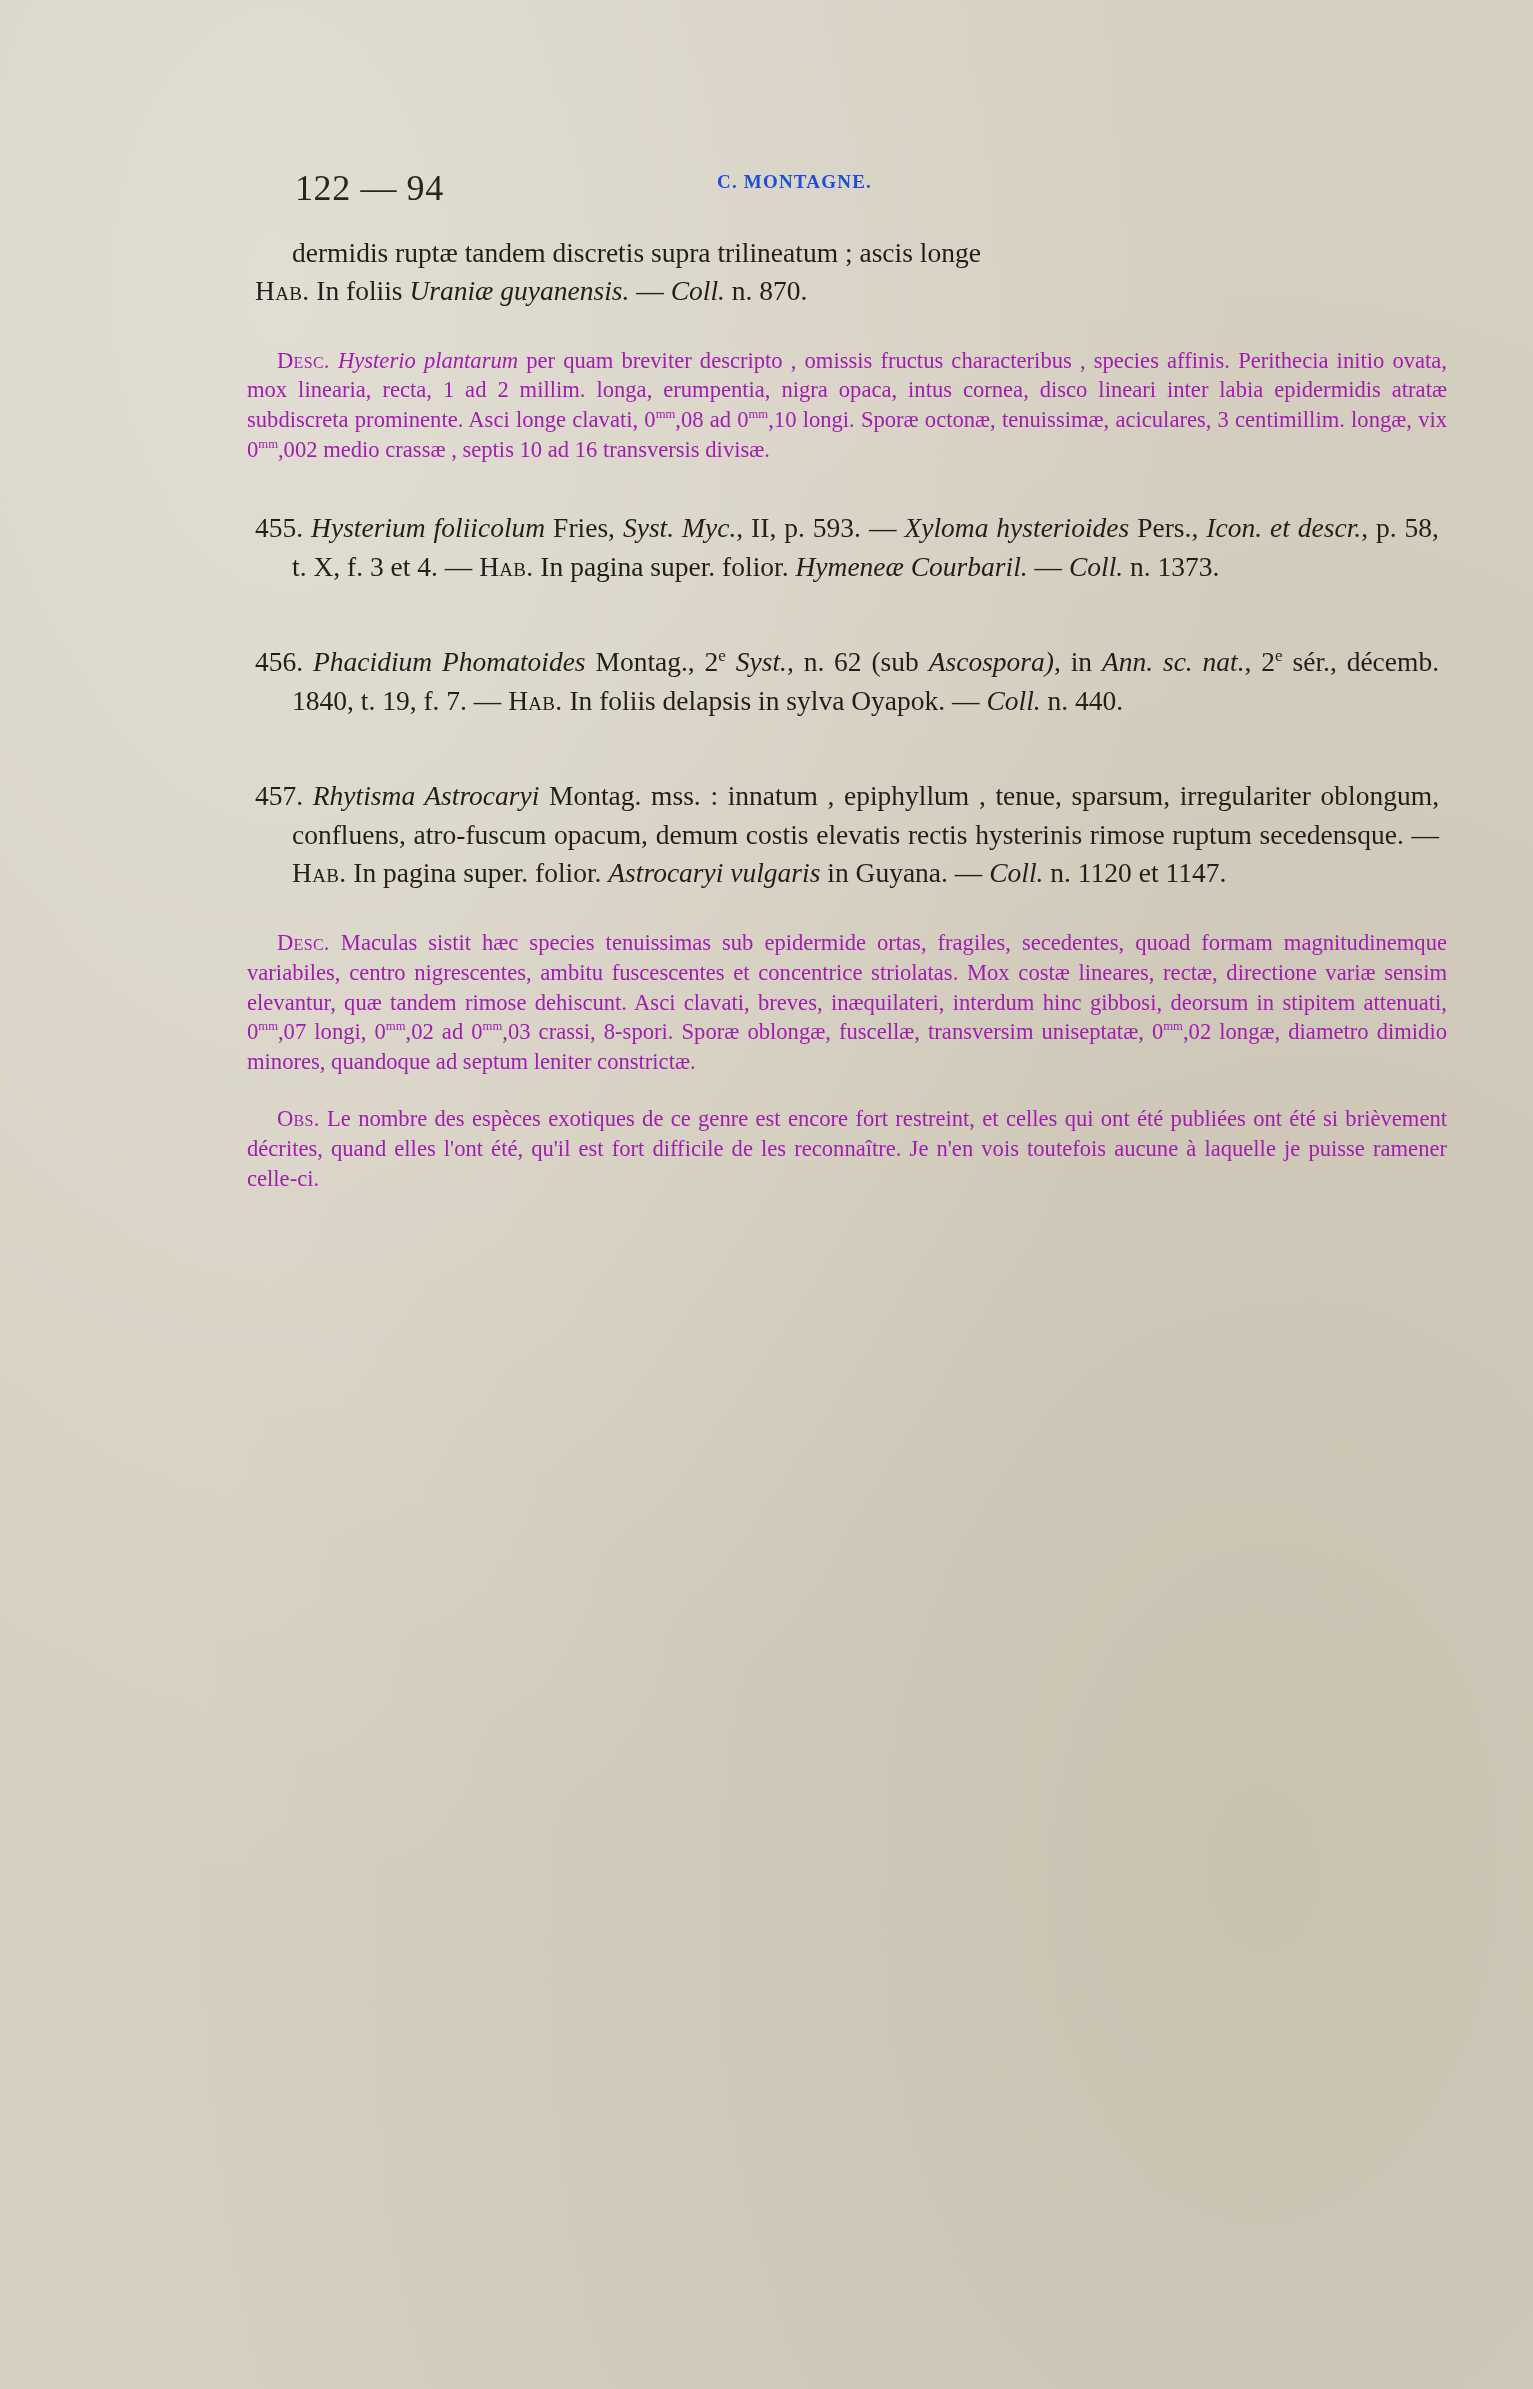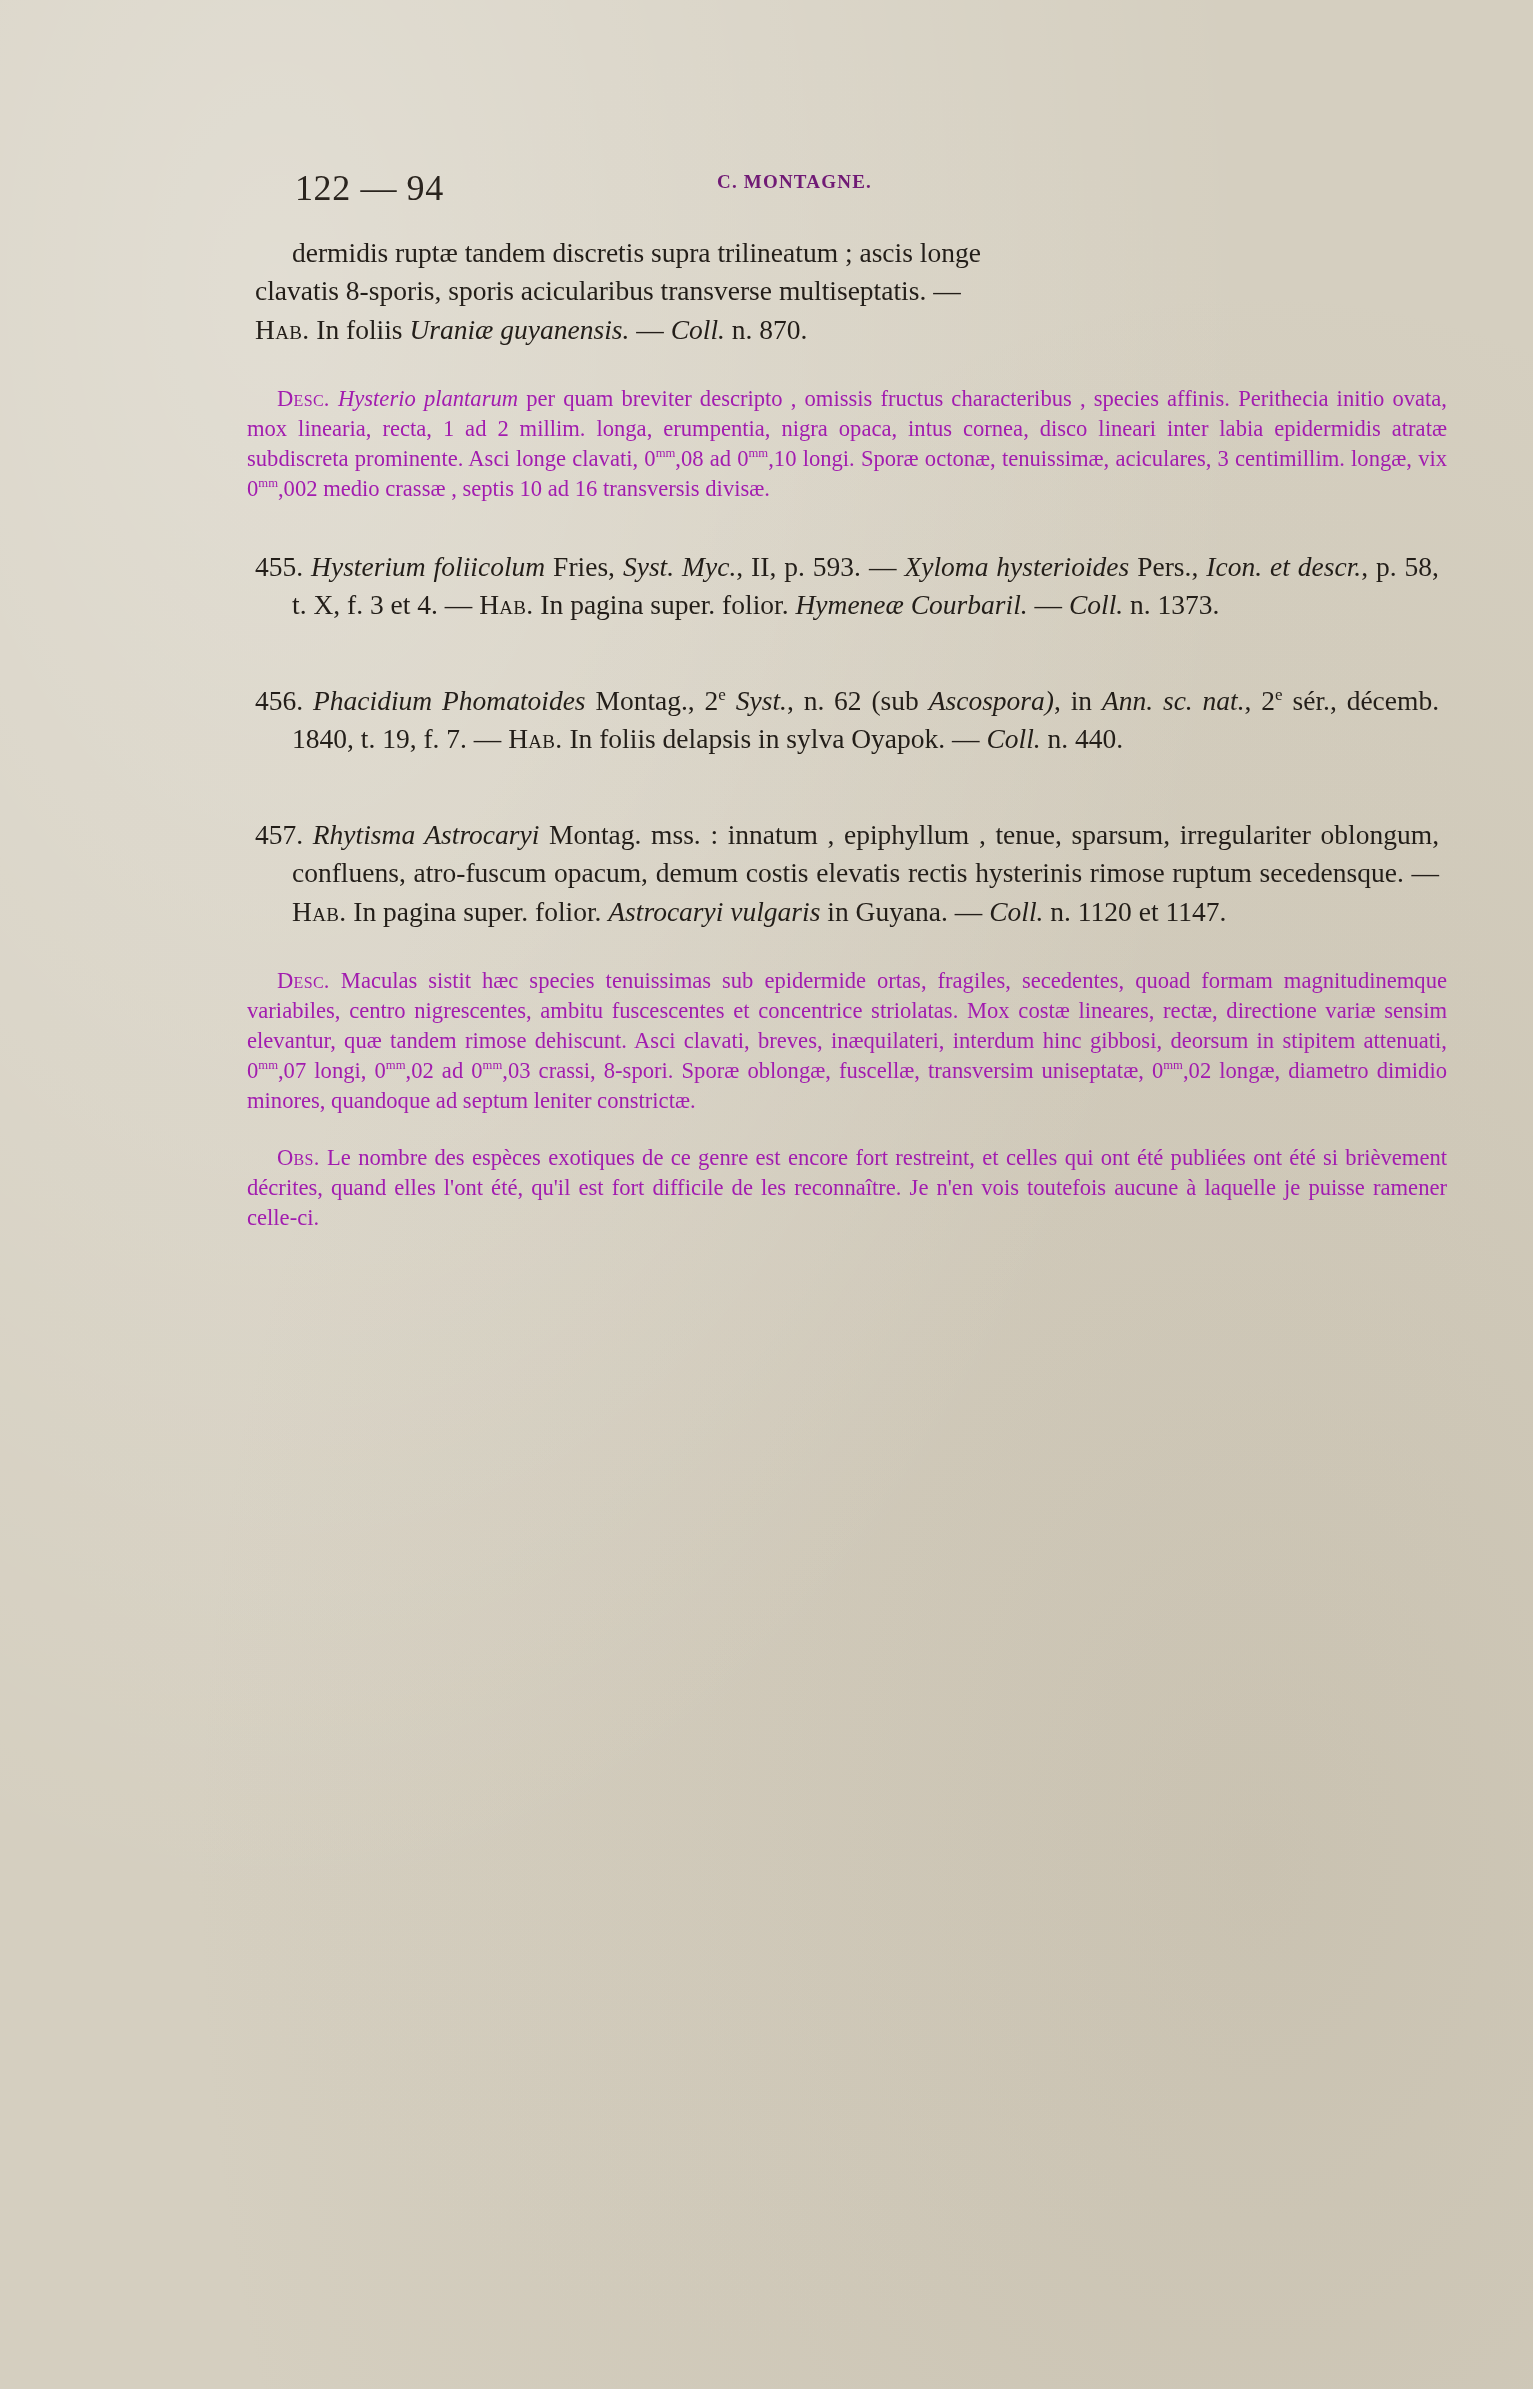--- a/index.html
+++ b/index.html
@@ -48,21 +48,21 @@
     letter-spacing: 0.6px;
     color: #2a241e;
   }
   .runtitle {
     position: absolute;
     left: 470px;
     top: 3.7px;
     font-size: 19px;
     font-weight: bold;
     letter-spacing: 1.2px;
-    color: #701a75;
+    color: #1d4ed8;
   }
 
   
   .entry {
     font-size: 27.5px;
     line-height: 1.40;
     text-align: justify;
     margin: 8px;
     color: #231e19;
   }
@@ -107,21 +107,20 @@
 <div class="page">
   <div class="content">
 
     <div class="runhead">
       <div class="folio">122 — 94</div>
       <div class="runtitle">C. MONTAGNE.</div>
     </div>
 
     <div class="entry">
       <span class="hang" style="text-indent:37px;">dermidis ruptæ tandem discretis supra trilineatum ; ascis longe</span>
-      <span class="hang">clavatis 8-sporis, sporis acicularibus transverse multiseptatis. —</span>
       <span class="hang">
         <span class="sc">Hab.</span><span> In foliis </span><i>Uraniæ guyanensis.</i><span> — </span><i>Coll.</i><span> n. 870.</span>
       </span>
     </div>
 
     <div class="gap-md"></div>
 
     <p class="desc" style="text-indent:30px;">
       <span class="sc">Desc.</span>
       <i>Hysterio plantarum</i><span> per quam breviter descripto , omissis fructus characteribus , species affinis. Perithecia initio ovata, mox linearia, recta, 1 ad 2 millim. longa, erumpentia, nigra opaca, intus cornea, disco lineari inter labia epidermidis atratæ subdiscreta prominente. Asci longe clavati, 0<span class="supmm">mm</span>,08 ad 0<span class="supmm">mm</span>,10 longi. Sporæ octonæ, tenuissimæ, aciculares, 3 centimillim. longæ, vix 0<span class="supmm">mm</span>,002 medio crassæ , septis 10 ad 16 transversis divisæ.</span>

